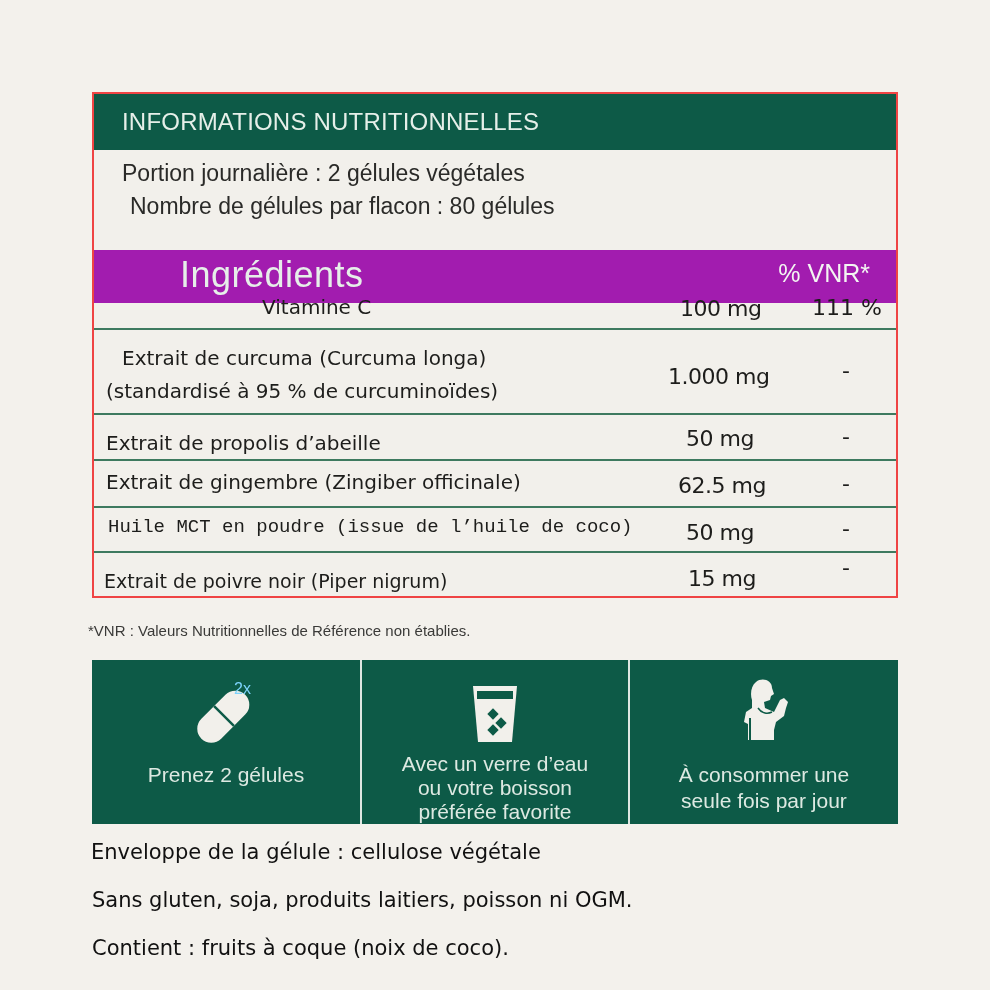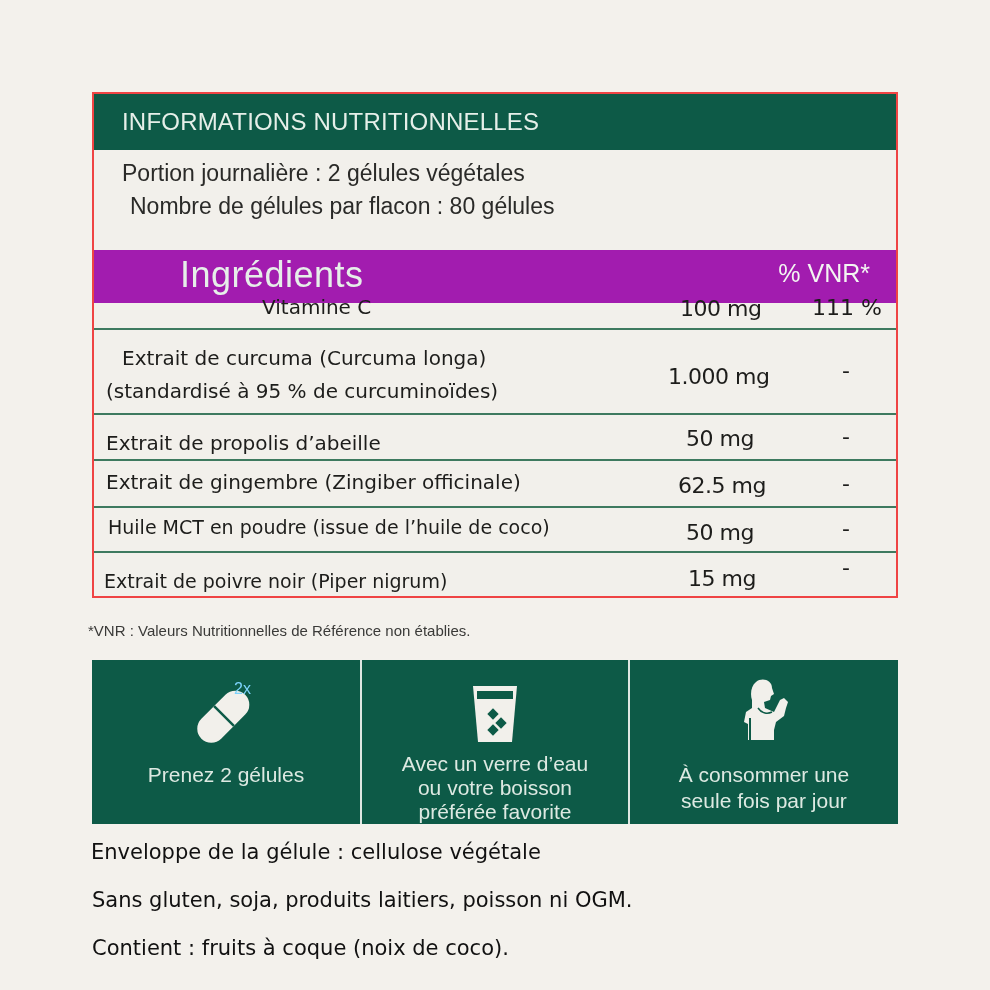--- a/index.html
+++ b/index.html
@@ -127,21 +127,21 @@
       <span class="name" style="left:12px; top:16px;">Extrait de propolis d’abeille</span>
       <span class="amt" style="left:592px; top:11px;">50 mg</span>
       <span class="pct" style="left:748px; top:9px;">-</span>
     </div>
     <div class="row" style="top:174px; height:47px;">
       <span class="name" style="left:12px; top:9px;">Extrait de gingembre (Zingiber officinale)</span>
       <span class="amt" style="left:584px; top:12px;">62.5 mg</span>
       <span class="pct" style="left:748px; top:10px;">-</span>
     </div>
     <div class="row" style="top:221px; height:45px;">
-      <span class="name" style="left:14px; top:8px; font-size:19px;">Huile MCT en poudre (issue de l’huile de coco)</span>
+      <span class="name" style="left:14px; top:8px; font-size:19px;font-family:Liberation Mono, monospace;">Huile MCT en poudre (issue de l’huile de coco)</span>
       <span class="amt" style="left:592px; top:12px;">50 mg</span>
       <span class="pct" style="left:748px; top:8px;">-</span>
     </div>
     <div class="row" style="top:266px; height:59px;">
       <span class="name" style="left:10px; top:17px; font-size:19px;">Extrait de poivre noir (Piper nigrum)</span>
       <span class="amt" style="left:594px; top:13px;">15 mg</span>
       <span class="pct" style="left:748px; top:2px;">-</span>
     </div>
   </div>
 </div>

